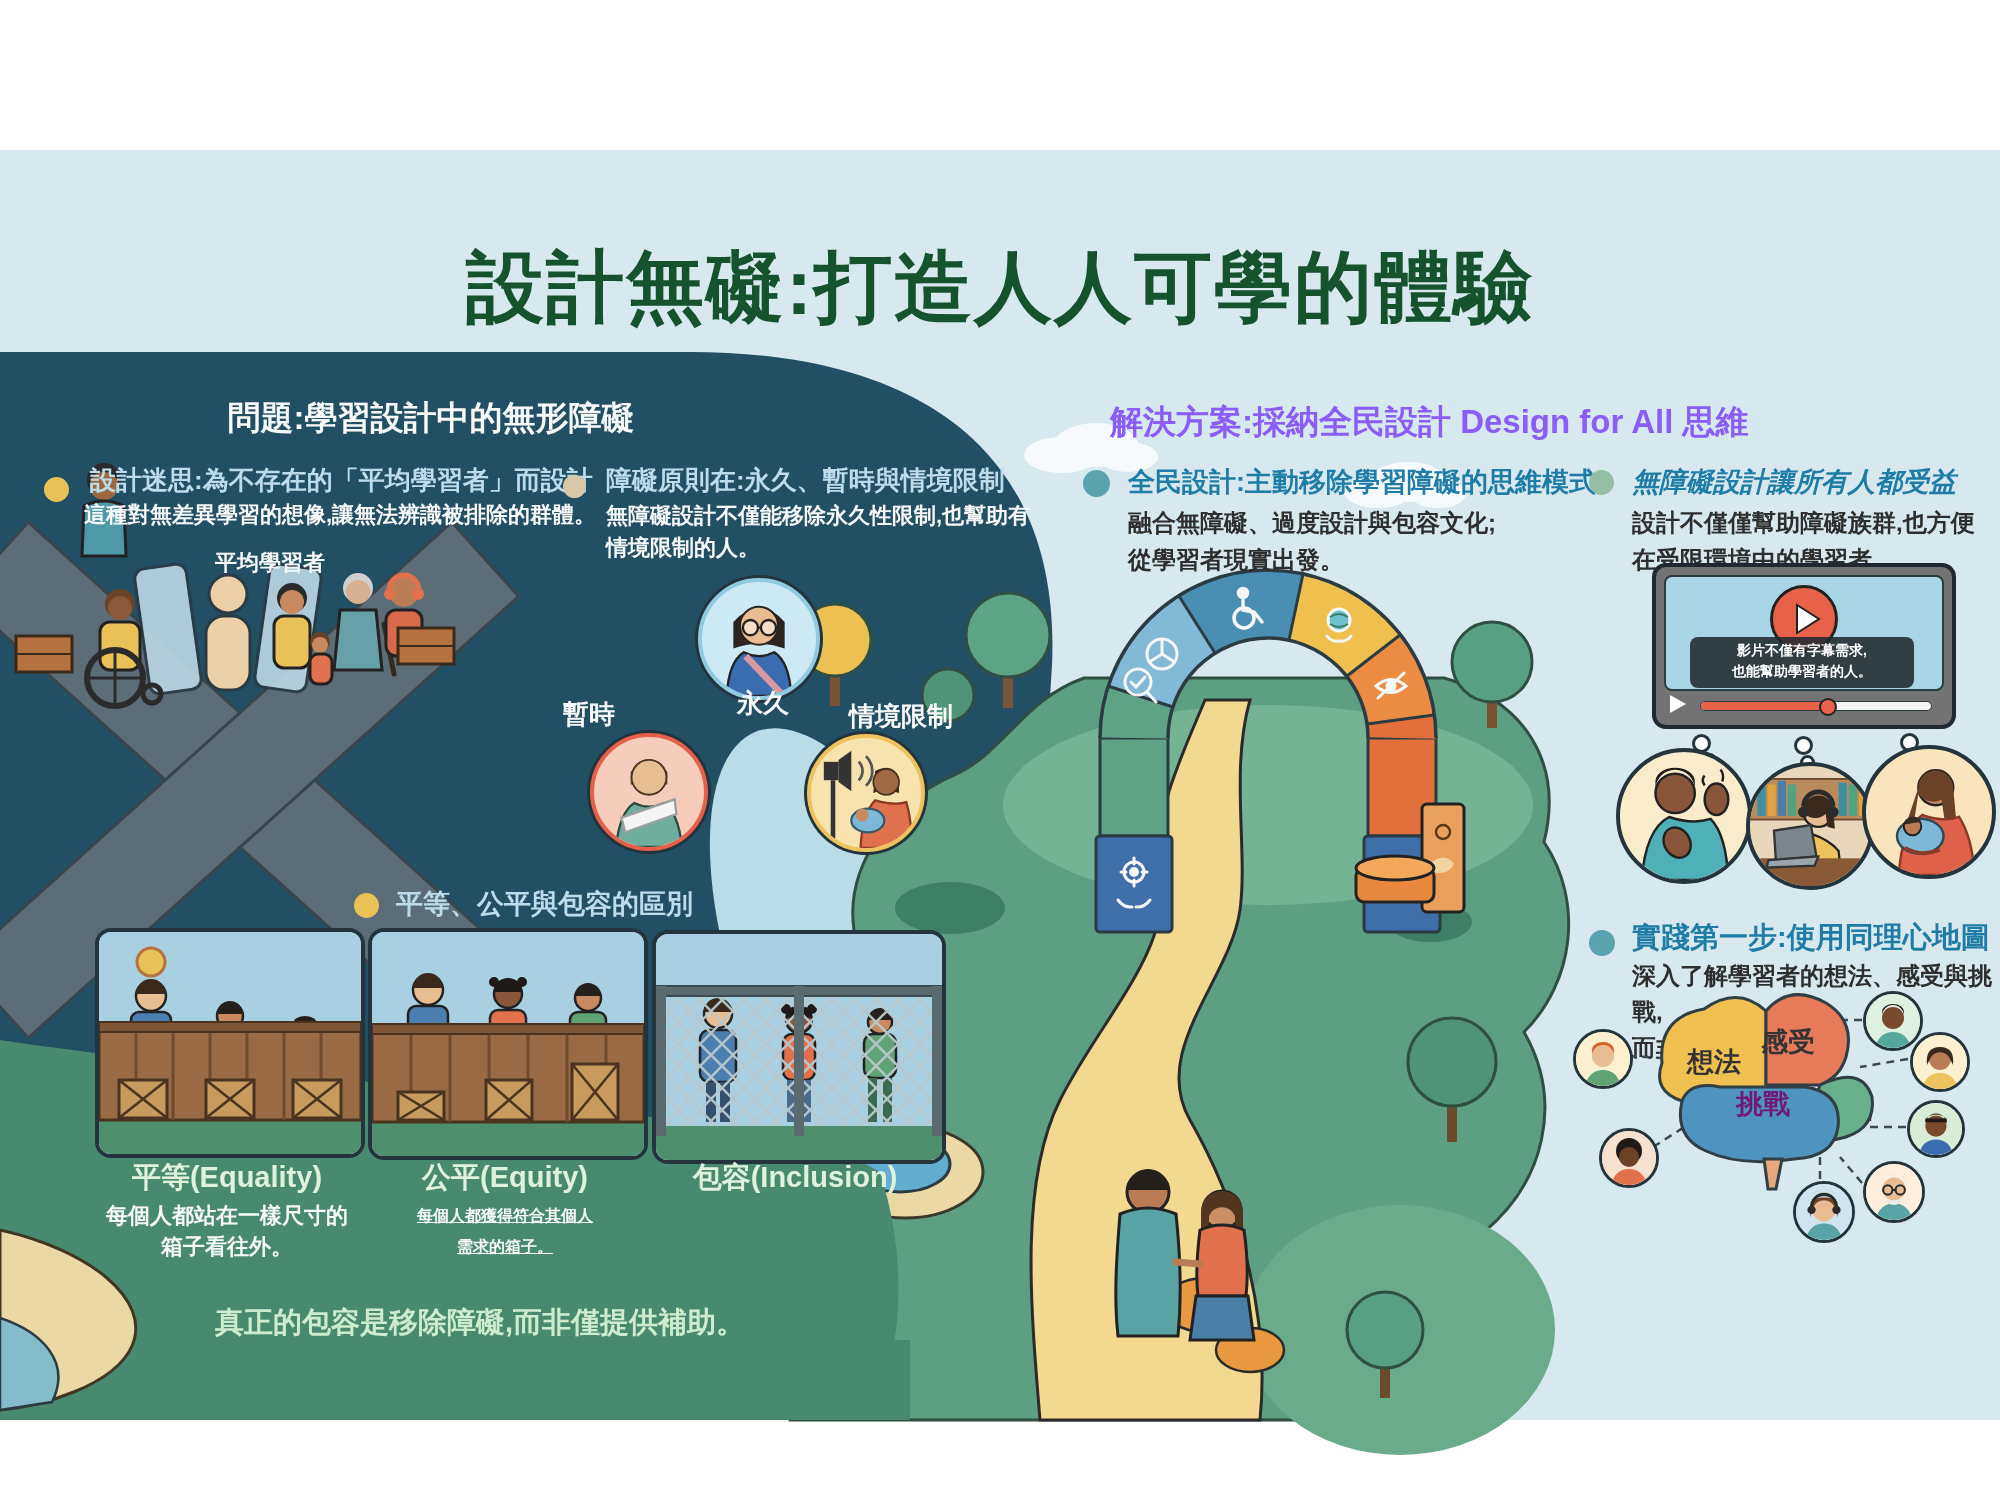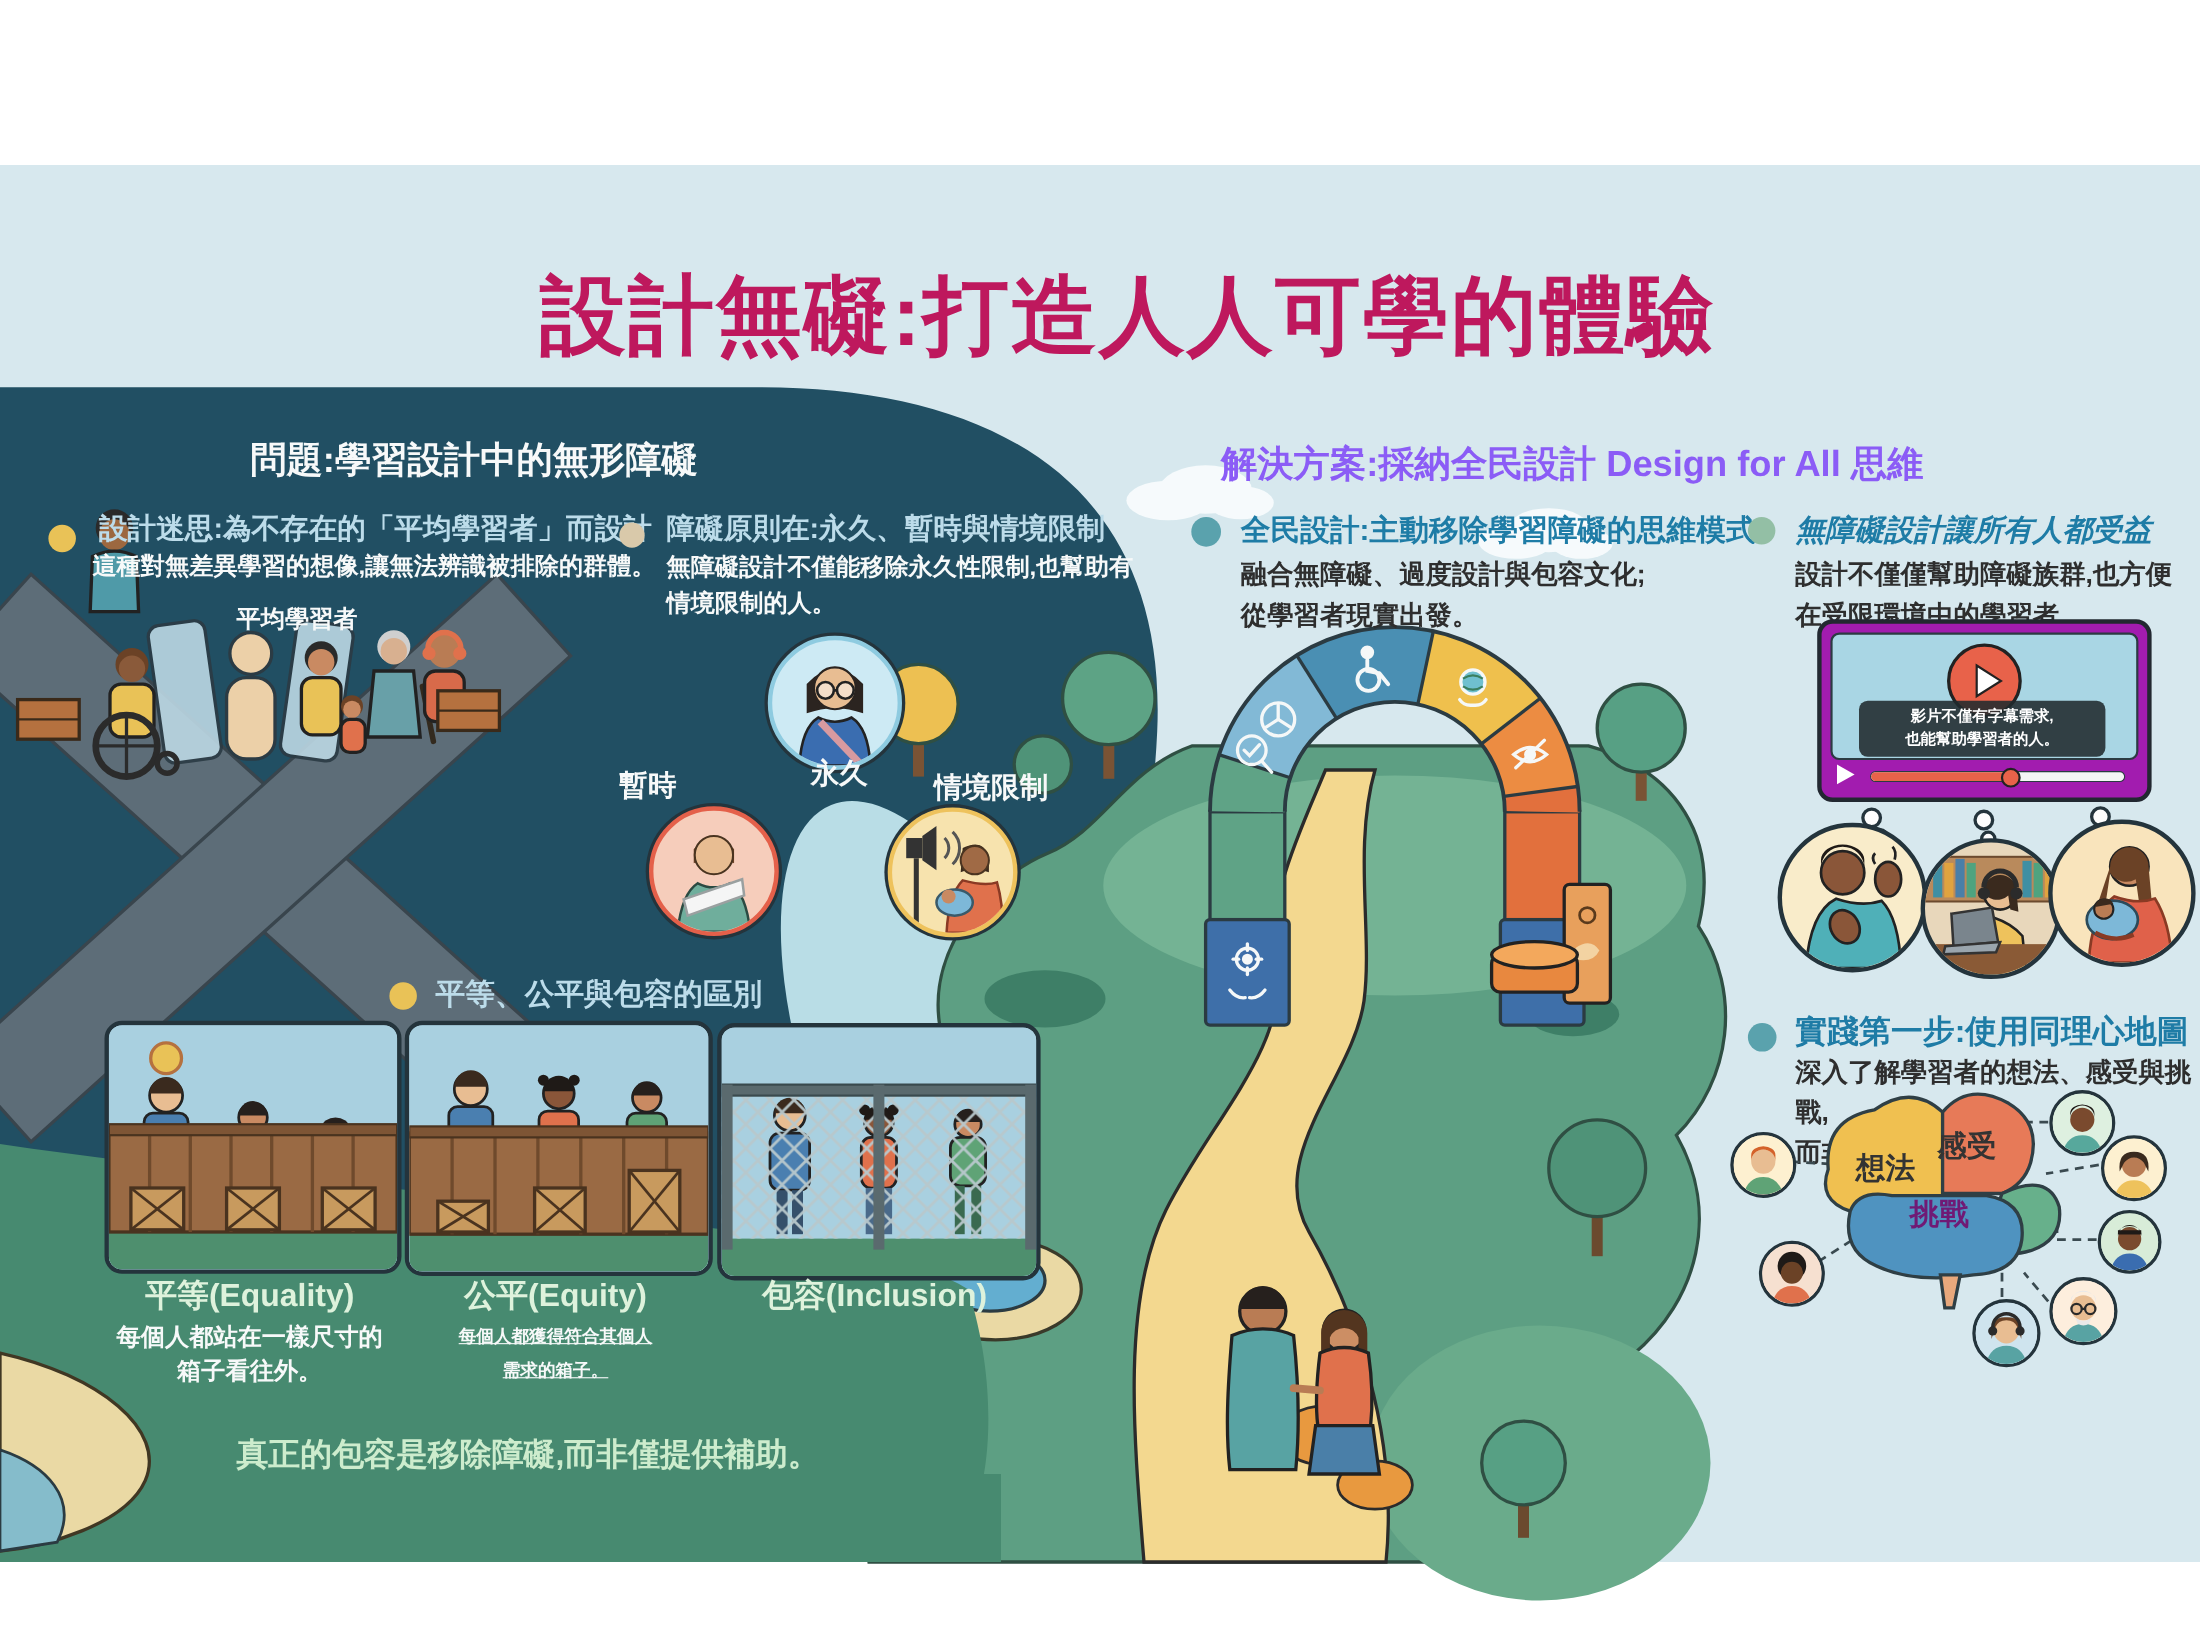--- a/index.html
+++ b/index.html
@@ -11,21 +11,21 @@
   #bgsvg{position:absolute;left:0;top:0;}
   .dot{position:absolute;border-radius:50%;}
   .h-light{color:#bcdcea;}
   .h-teal{color:#1e7ca6;}
   .t-white{color:#f7f9f9;}
   .t-dark{color:#2e2e2e;}
   .panel-frame{position:absolute;border:4px solid #24343c;border-radius:16px;overflow:hidden;background:#a9d0e0;}
   .circle-badge{position:absolute;border-radius:50%;border:4px solid #24343c;overflow:hidden;}
   .avatar{position:absolute;border-radius:50%;border:3px solid #24343c;overflow:hidden;background:#fdf0d0;}
   .tdot{position:absolute;border-radius:50%;background:#fdfdfd;border:3px solid #24343c;}
-  #title{font-size:78px;letter-spacing:2px;color:#be185d;margin-left:25px;}
+  #title{font-size:78px;letter-spacing:2px;color:#14532d;}
   .scene-circle{position:absolute;border-radius:50%;border:4px solid #24343c;overflow:hidden;}
 </style>
 </head>
 <body>
 
 <div id="canvas">
 
   <svg id="bgsvg" width="2000" height="1500" viewBox="0 0 2000 1500">
 
     <rect x="0" y="150" width="2000" height="1270" fill="#d7e8ee"></rect>
@@ -417,21 +417,21 @@
     <div>從學習者現實出發。</div>
   </div>
 
   <div class="dot" style="left:1589px;top:470px;width:25px;height:25px;background:#93bfa5;"></div>
   <div class="abs h-teal" style="left:1632px;top:464px;font-size:27px;font-style:italic;">無障礙設計讓所有人都受益</div>
   <div class="abs t-dark" style="left:1632px;top:504px;font-size:24px;line-height:37px;">
     <div>設計不僅僅幫助障礙族群,也方便</div>
     <div>在受限環境中的學習者。</div>
   </div>
 
-  <div class="abs" style="left:1652px;top:563px;width:296px;height:158px;background:#a21caf;border:4px solid #222831;border-radius:14px;">
+  <div class="abs" style="left:1652px;top:563px;width:296px;height:158px;background:#737373;border:4px solid #222831;border-radius:14px;">
     <div class="abs" style="left:8px;top:8px;width:276px;height:112px;background:#a9d6e4;border:2px solid #2b3b42;border-radius:8px;"></div>
     <div class="abs" style="left:114px;top:18px;width:62px;height:62px;background:#e8624a;border:3px solid #222;border-radius:50%;">
       <svg width="62" height="62" viewBox="0 0 62 62">
           <path d="M24 17 L46 31 L24 45 Z" fill="#ffffff" stroke="#222" stroke-width="2"></path>
         </svg>
     </div>
     <div class="abs" style="left:34px;top:70px;width:224px;height:48px;background:rgba(32,42,46,0.88);border-radius:8px;color:#fff;font-size:14px;line-height:21px;text-align:center;padding-top:3px;">
       <div>影片不僅有字幕需求,</div>
       <div>也能幫助學習者的人。</div>
     </div>

